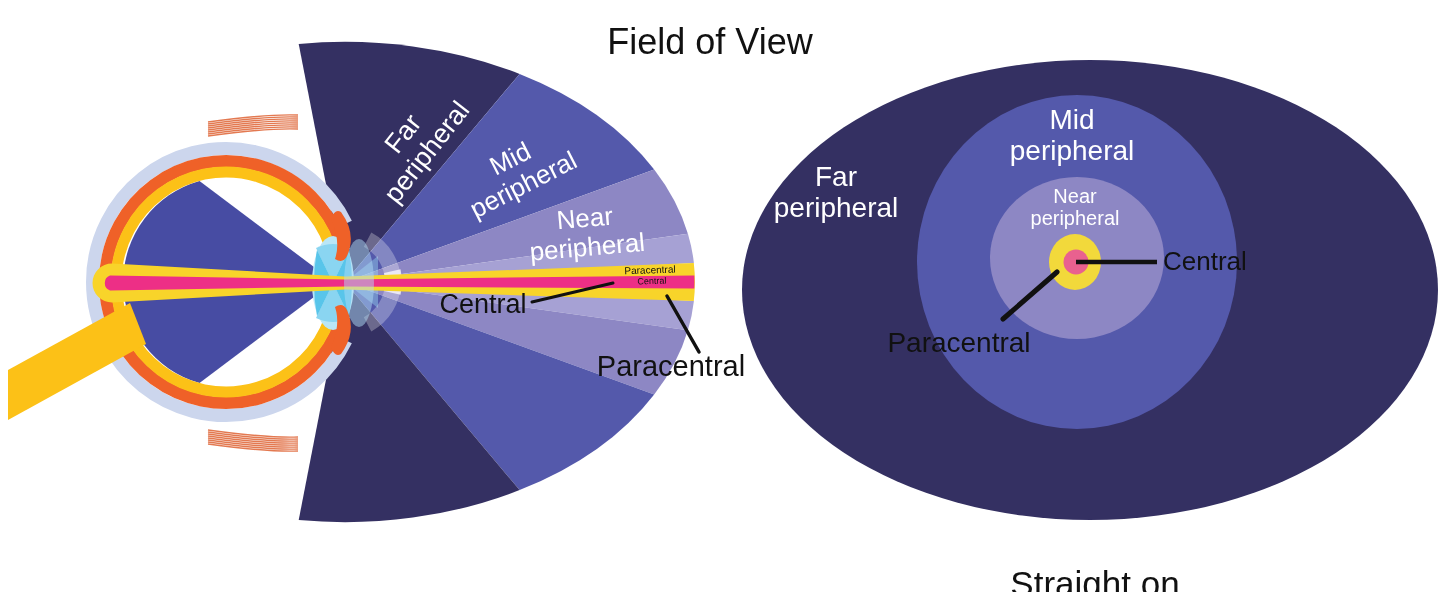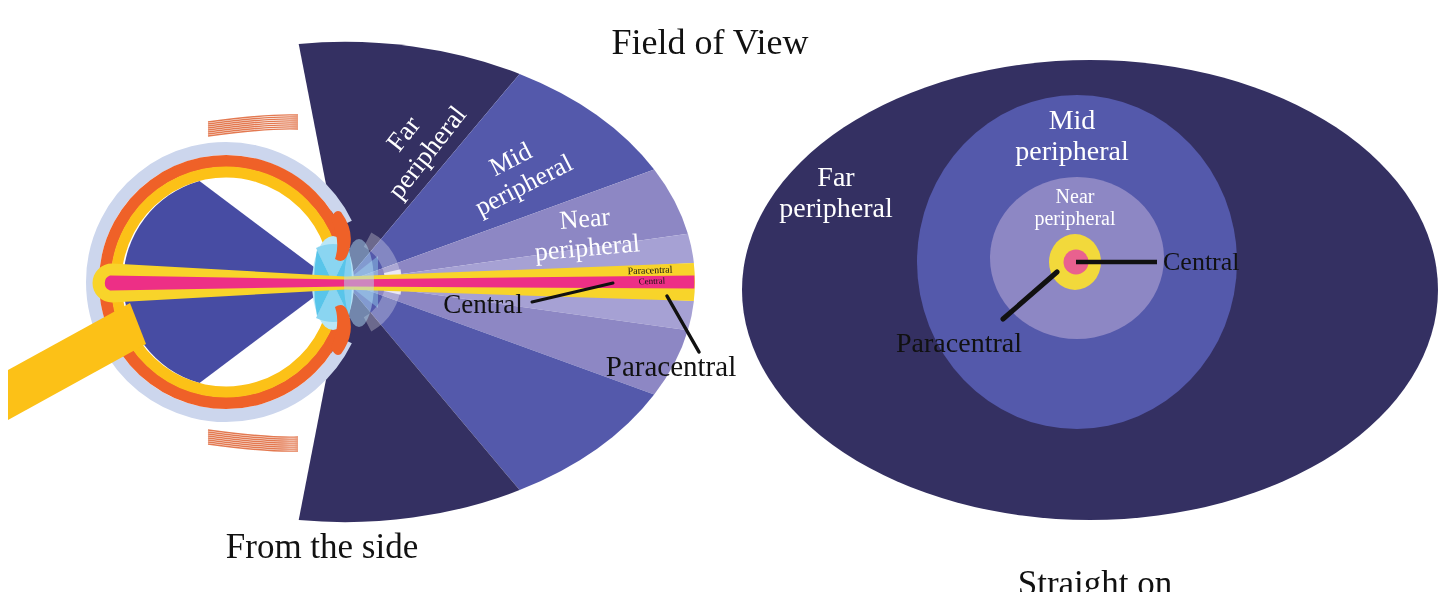--- a/index.html
+++ b/index.html
@@ -1,17 +1,17 @@
 <!DOCTYPE html>
 <html><head>
 <meta charset="utf-8">
 <style>
   html,body{margin:0;padding:0;background:#fff;}
   .canvas{position:relative;width:1440px;height:592px;background:#fff;overflow:hidden;
-          font-family:Liberation Serif, serif;}
+          font-family:Liberation Sans, sans-serif;}
   .canvas svg{position:absolute;left:0;top:0;}
   .lbl{position:absolute;transform:translate(-50%,-50%);text-align:center;
        white-space:nowrap;line-height:1.12;color:#111;}
   .lbl.white{color:#fff;}
   .lbl span{display:block;}
   .title{font-size:36px;}
   .caption{font-size:35px;}
   .rot52{transform:translate(-50%,-50%) rotate(-52deg);}
   .rot27{transform:translate(-50%,-50%) rotate(-27deg);}
   .rot5{transform:translate(-50%,-50%) rotate(-5deg);}
@@ -91,21 +91,20 @@
     <span>peripheral</span>
   </div>
   <div class="lbl white rot5" style="left:586px;top:233px;font-size:26px;">
     <span>Near</span>
     <span>peripheral</span>
   </div>
   <div class="lbl rot2" style="left:650px;top:270px;font-size:10px;">Paracentral</div>
   <div class="lbl rot2" style="left:652px;top:281px;font-size:9px;">Central</div>
   <div class="lbl" style="left:483px;top:304px;font-size:27px;">Central</div>
   <div class="lbl" style="left:671px;top:366px;font-size:29px;">Paracentral</div>
-  <div class="lbl caption" style="left:322px;top:547px;">From the side</div>
 
   <div class="lbl white" style="left:836px;top:192px;font-size:28px;">
     <span>Far</span>
     <span>peripheral</span>
   </div>
   <div class="lbl white" style="left:1072px;top:135px;font-size:28px;">
     <span>Mid</span>
     <span>peripheral</span>
   </div>
   <div class="lbl white" style="left:1075px;top:207px;font-size:20px;">

